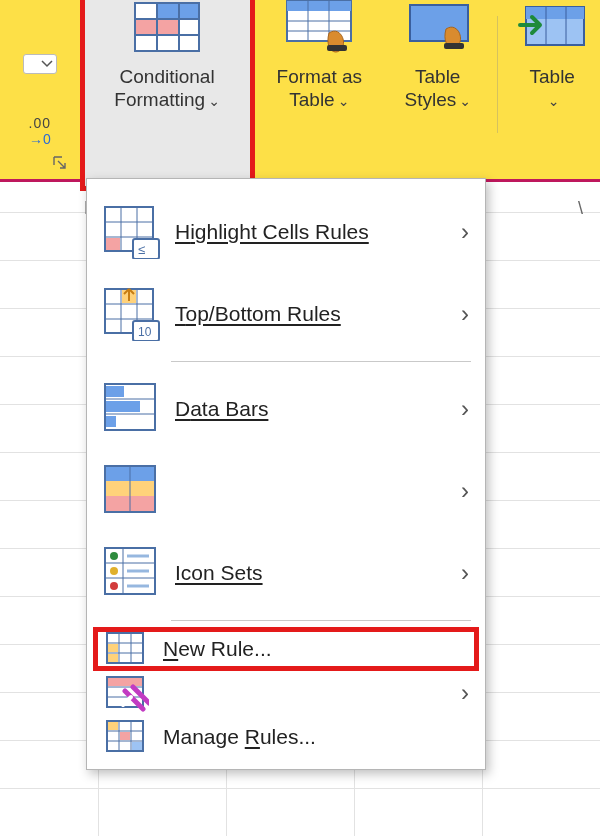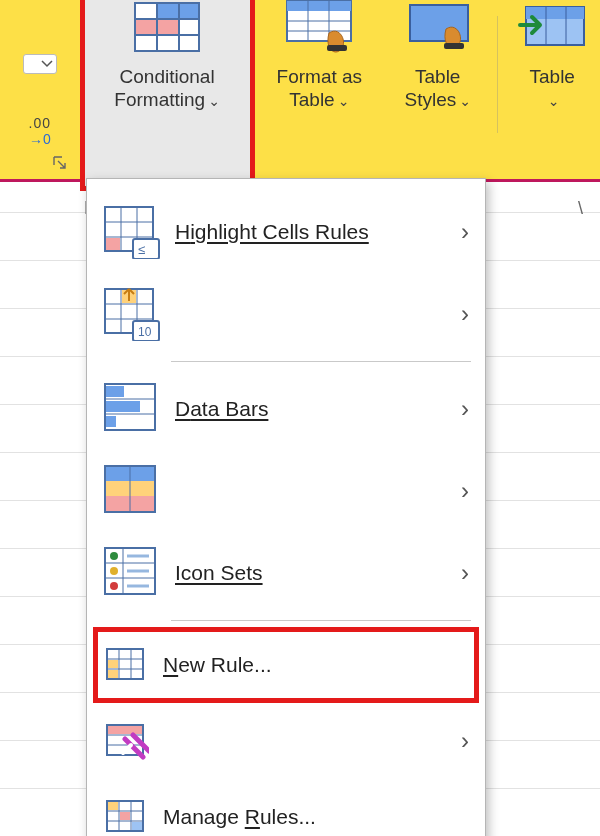--- a/index.html
+++ b/index.html
@@ -108,21 +108,21 @@
     top: 178px;
     width: 400px;
     background: #fff;
     border: 1px solid #b5b5b5;
     box-shadow: 3px 4px 10px rgba(0,0,0,.25);
     padding: 12px 6px 10px;
   }
   .menu-item {
     display:flex;
     align-items:center;
-    padding: 18px 10px;
+    padding: 2px 10px;
     cursor: pointer;
     font-size: 21px;
     color:#222;
     position: relative;
   }
   .menu-item.big { padding: 14px 10px; }
   .menu-item .micon {
     width: 58px; height: 54px;
     flex: 0 0 58px;
     margin-right: 14px;
@@ -282,20 +282,21 @@
       <rect x="2" y="2" width="48" height="44" fill="#fff" stroke="#4a6fa5" stroke-width="2"></rect>
       <line x1="2" y1="17" x2="50" y2="17" stroke="#4a6fa5"></line>
       <line x1="2" y1="32" x2="50" y2="32" stroke="#4a6fa5"></line>
       <line x1="18" y1="2" x2="18" y2="46" stroke="#4a6fa5"></line>
       <line x1="34" y1="2" x2="34" y2="46" stroke="#4a6fa5"></line>
       <rect x="19" y="3" width="14" height="13" fill="#ffd27a"></rect>
       <path d="M26 14 L26 2 M26 2 L21 7 M26 2 L31 7" stroke="#c77d12" stroke-width="2" fill="none"></path>
       <rect x="30" y="34" width="26" height="20" rx="2" fill="#fff" stroke="#4a6fa5" stroke-width="2"></rect>
       <text x="35" y="49" font-size="12" fill="#4a6fa5">10</text>
     </svg>
+    <span class="text"><u class="acc">T</u>op/Bottom Rules</span>
     <span class="arrow">›</span>
   </div>
 
   <div class="menu-sep"></div>
 
   <div class="menu-item big">
     <svg class="micon" viewBox="0 0 58 54">
       <rect x="2" y="2" width="50" height="46" fill="#fff" stroke="#4a6fa5" stroke-width="2"></rect>
       <line x1="2" y1="17" x2="52" y2="17" stroke="#4a6fa5"></line>
       <line x1="2" y1="32" x2="52" y2="32" stroke="#4a6fa5"></line>

